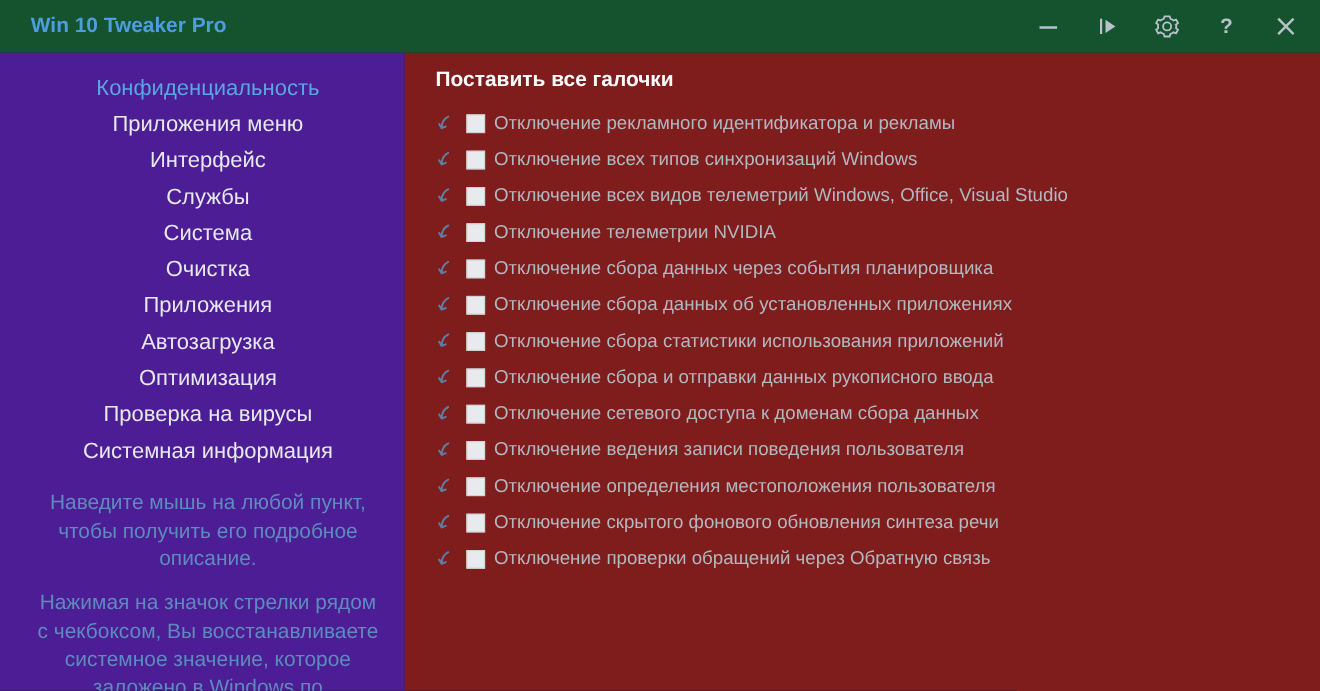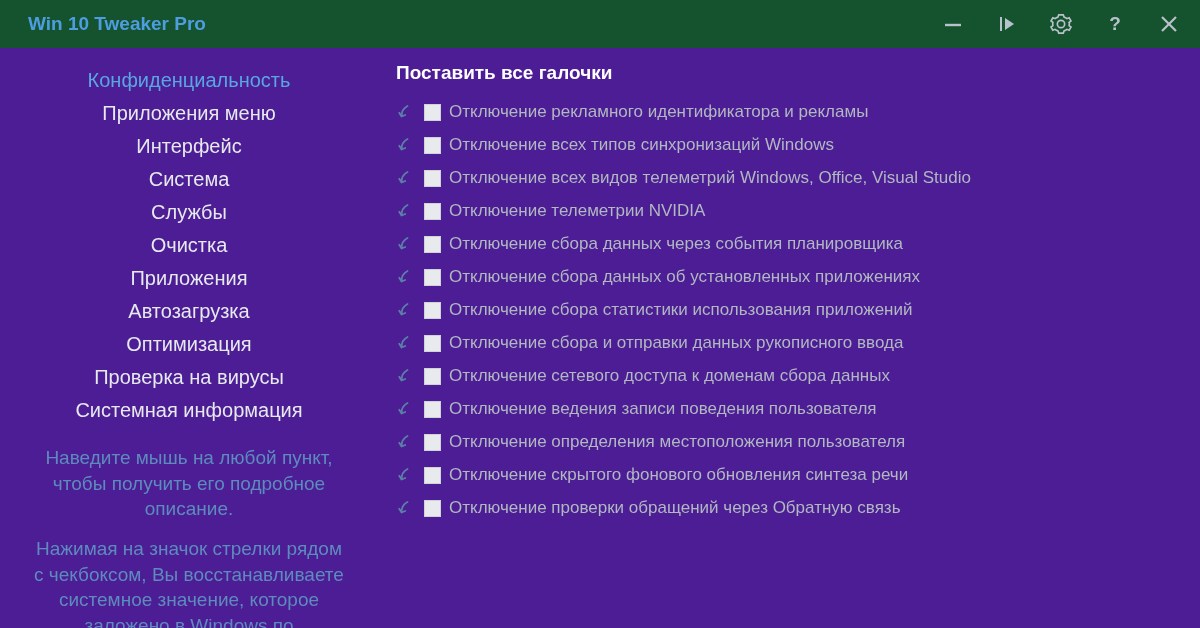--- a/index.html
+++ b/index.html
@@ -64,21 +64,21 @@
   .hints {
     margin-top: 18px;
     font-size: 19px;
     line-height: 1.35;
     color: #5e8bbd;
   }
   .hints p + p { margin-top: 14px; }
   .main {
     flex: 1;
     padding: 14px 20px 10px 28px;
-    background: #4c1d95;
+    background: #7f1d1d;
   }
   .main-header {
     font-size: 19px;
     font-weight: 700;
     color: #ffffff;
     margin-bottom: 18px;
     cursor: pointer;
   }
   .items {
     display: flex;
@@ -148,22 +148,22 @@
     </div>
   </div>
 </div>
 
 <div class="body">
   <div class="sidebar">
     <div id="nav">
         <div class="nav-item active">Конфиденциальность</div>
         <div class="nav-item">Приложения меню</div>
         <div class="nav-item">Интерфейс</div>
+        <div class="nav-item">Службы</div>
         <div class="nav-item">Система</div>
-        <div class="nav-item">Службы</div>
         <div class="nav-item">Очистка</div>
         <div class="nav-item">Приложения</div>
         <div class="nav-item">Автозагрузка</div>
         <div class="nav-item">Оптимизация</div>
         <div class="nav-item">Проверка на вирусы</div>
         <div class="nav-item">Системная информация</div>
       </div>
     <div class="hints">
       <p>Наведите мышь на любой пункт, чтобы получить его подробное описание.</p>
       <p>Нажимая на значок стрелки рядом с чекбоксом, Вы восстанавливаете системное значение, которое заложено в Windows по умолчанию.</p>

